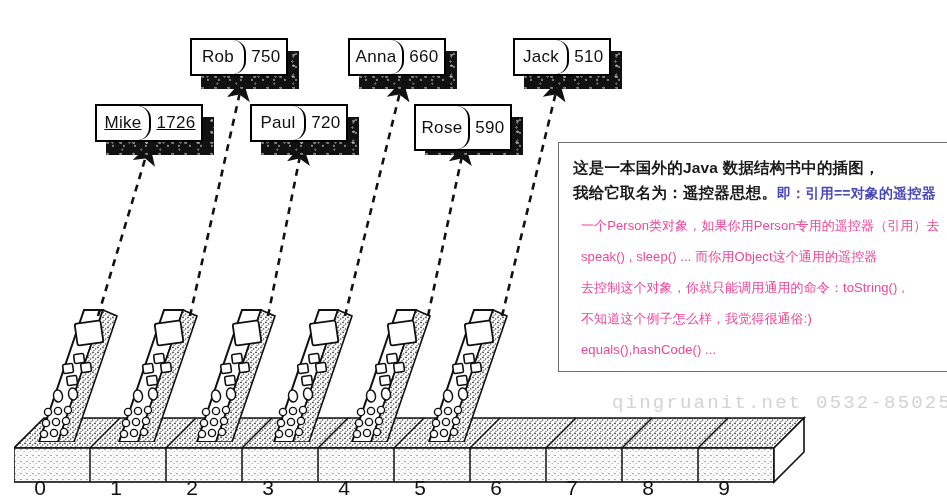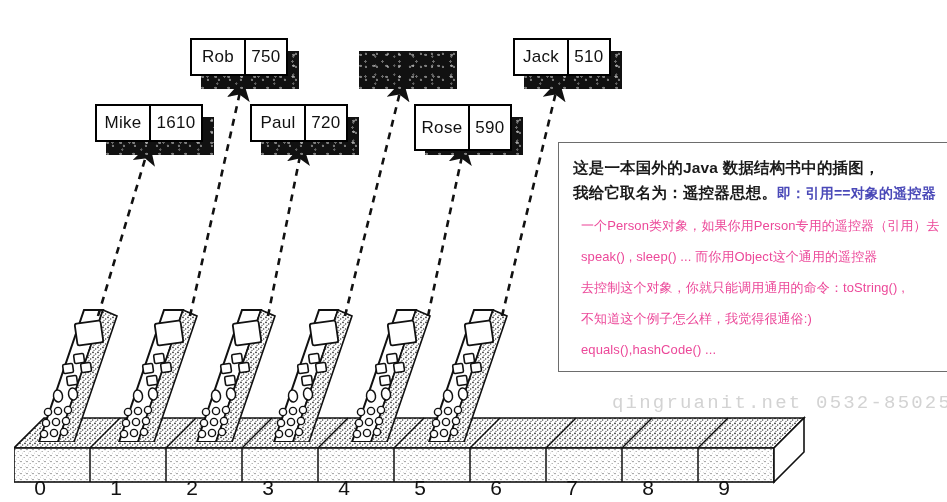--- a/index.html
+++ b/index.html
@@ -5,21 +5,21 @@
   html,body{margin:0;padding:0;background:#fff;}
   body{width:947px;height:502px;overflow:hidden;
        font-family:"Liberation Sans","DejaVu Sans",sans-serif;}
   #stage{position:relative;width:947px;height:502px;background:#fff;}
 
   
   .refbox{position:absolute;display:flex;background:#fff;border:2px solid #000;
           box-sizing:border-box;z-index:6;}
   .refbox .cell{display:flex;align-items:center;justify-content:center;
                 font-size:17px;color:#111;letter-spacing:.3px;}
-  .refbox .name{flex:0 0 52px;border-right:2px solid #000;}
+  .refbox .name{flex:0 0 52px;border-right:2px solid #000;border-radius:13px;}
   .refbox .val{flex:1;}
   .boxshadow{position:absolute;background:#111;z-index:5;}
   .boxshadow::after{content:"";position:absolute;inset:0;
       background:
         radial-gradient(circle at 12% 35%, rgba(255,255,255,.55) 0 1.1px, transparent 1.4px),
         radial-gradient(circle at 38% 70%, rgba(255,255,255,.45) 0 1px, transparent 1.3px),
         radial-gradient(circle at 63% 22%, rgba(255,255,255,.5) 0 1.2px, transparent 1.5px),
         radial-gradient(circle at 86% 62%, rgba(255,255,255,.4) 0 1px, transparent 1.3px);
       background-size:13px 11px,17px 15px,11px 13px,19px 9px;
       opacity:.85;}
@@ -287,38 +287,42 @@
       <line x1="98" y1="316" x2="146" y2="156"></line>
       <line x1="190" y1="316" x2="240" y2="92"></line>
       <line x1="268" y1="316" x2="300" y2="156"></line>
       <line x1="345" y1="316" x2="400" y2="92"></line>
       <line x1="428" y1="316" x2="462" y2="156"></line>
       <line x1="502" y1="316" x2="556" y2="92"></line>
     </g>
   </svg>
 
   <div class="boxshadow" style="left:106px;top:117px;width:108px;height:38px;"></div>
-  <div class="refbox" style="left:95px;top:104px;width:108px;height:38px;">
+  <div class="refbox" style="left:95px;top:104px;width:108px;height:38px;text-decoration:underline;">
     <div class="cell name">Mike</div>
-    <div class="cell val">1610</div>
+    <div class="cell val">1726</div>
   </div>
 
   <div class="boxshadow" style="left:201px;top:51px;width:98px;height:38px;"></div>
   <div class="refbox" style="left:190px;top:38px;width:98px;height:38px;">
     <div class="cell name">Rob</div>
     <div class="cell val">750</div>
   </div>
 
   <div class="boxshadow" style="left:261px;top:117px;width:98px;height:38px;"></div>
   <div class="refbox" style="left:250px;top:104px;width:98px;height:38px;">
     <div class="cell name">Paul</div>
     <div class="cell val">720</div>
   </div>
 
   <div class="boxshadow" style="left:359px;top:51px;width:98px;height:38px;"></div>
+  <div class="refbox" style="left:348px;top:38px;width:98px;height:38px;">
+    <div class="cell name">Anna</div>
+    <div class="cell val">660</div>
+  </div>
 
   <div class="boxshadow" style="left:425px;top:117px;width:98px;height:38px;"></div>
   <div class="refbox" style="left:414px;top:104px;width:98px;height:47px;">
     <div class="cell name">Rose</div>
     <div class="cell val">590</div>
   </div>
 
   <div class="boxshadow" style="left:524px;top:51px;width:98px;height:38px;"></div>
   <div class="refbox" style="left:513px;top:38px;width:98px;height:38px;">
     <div class="cell name">Jack</div>

